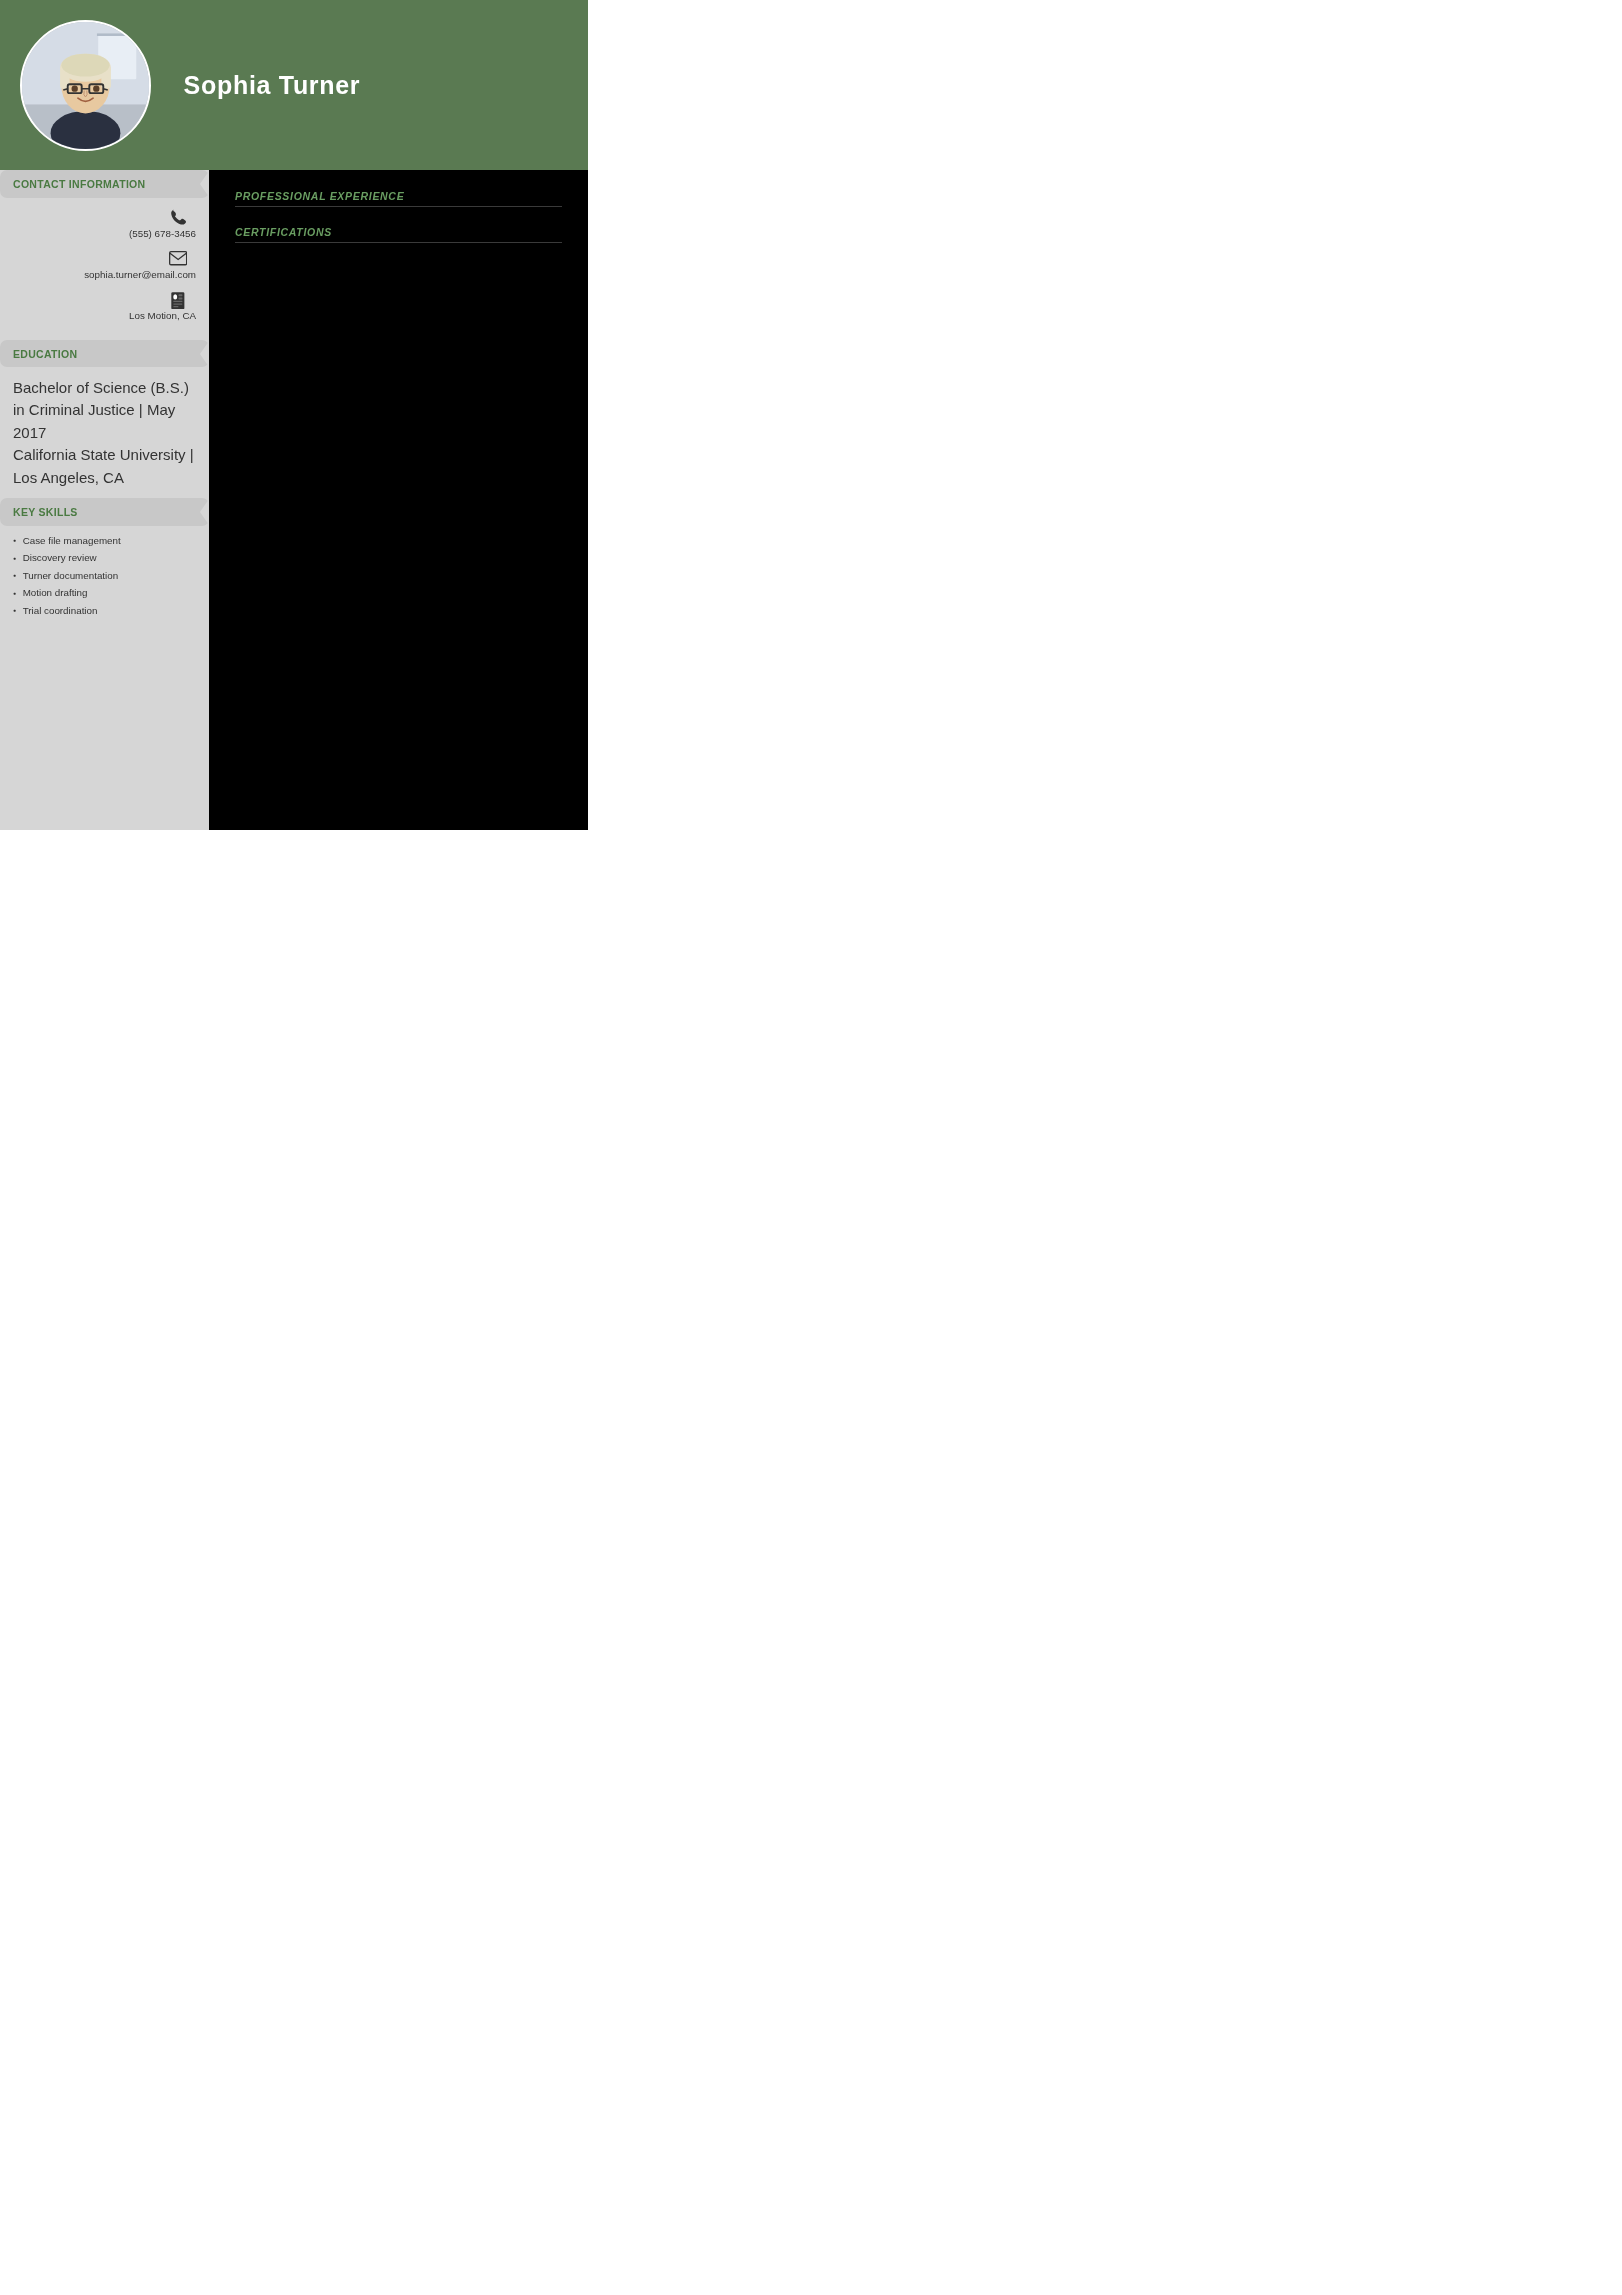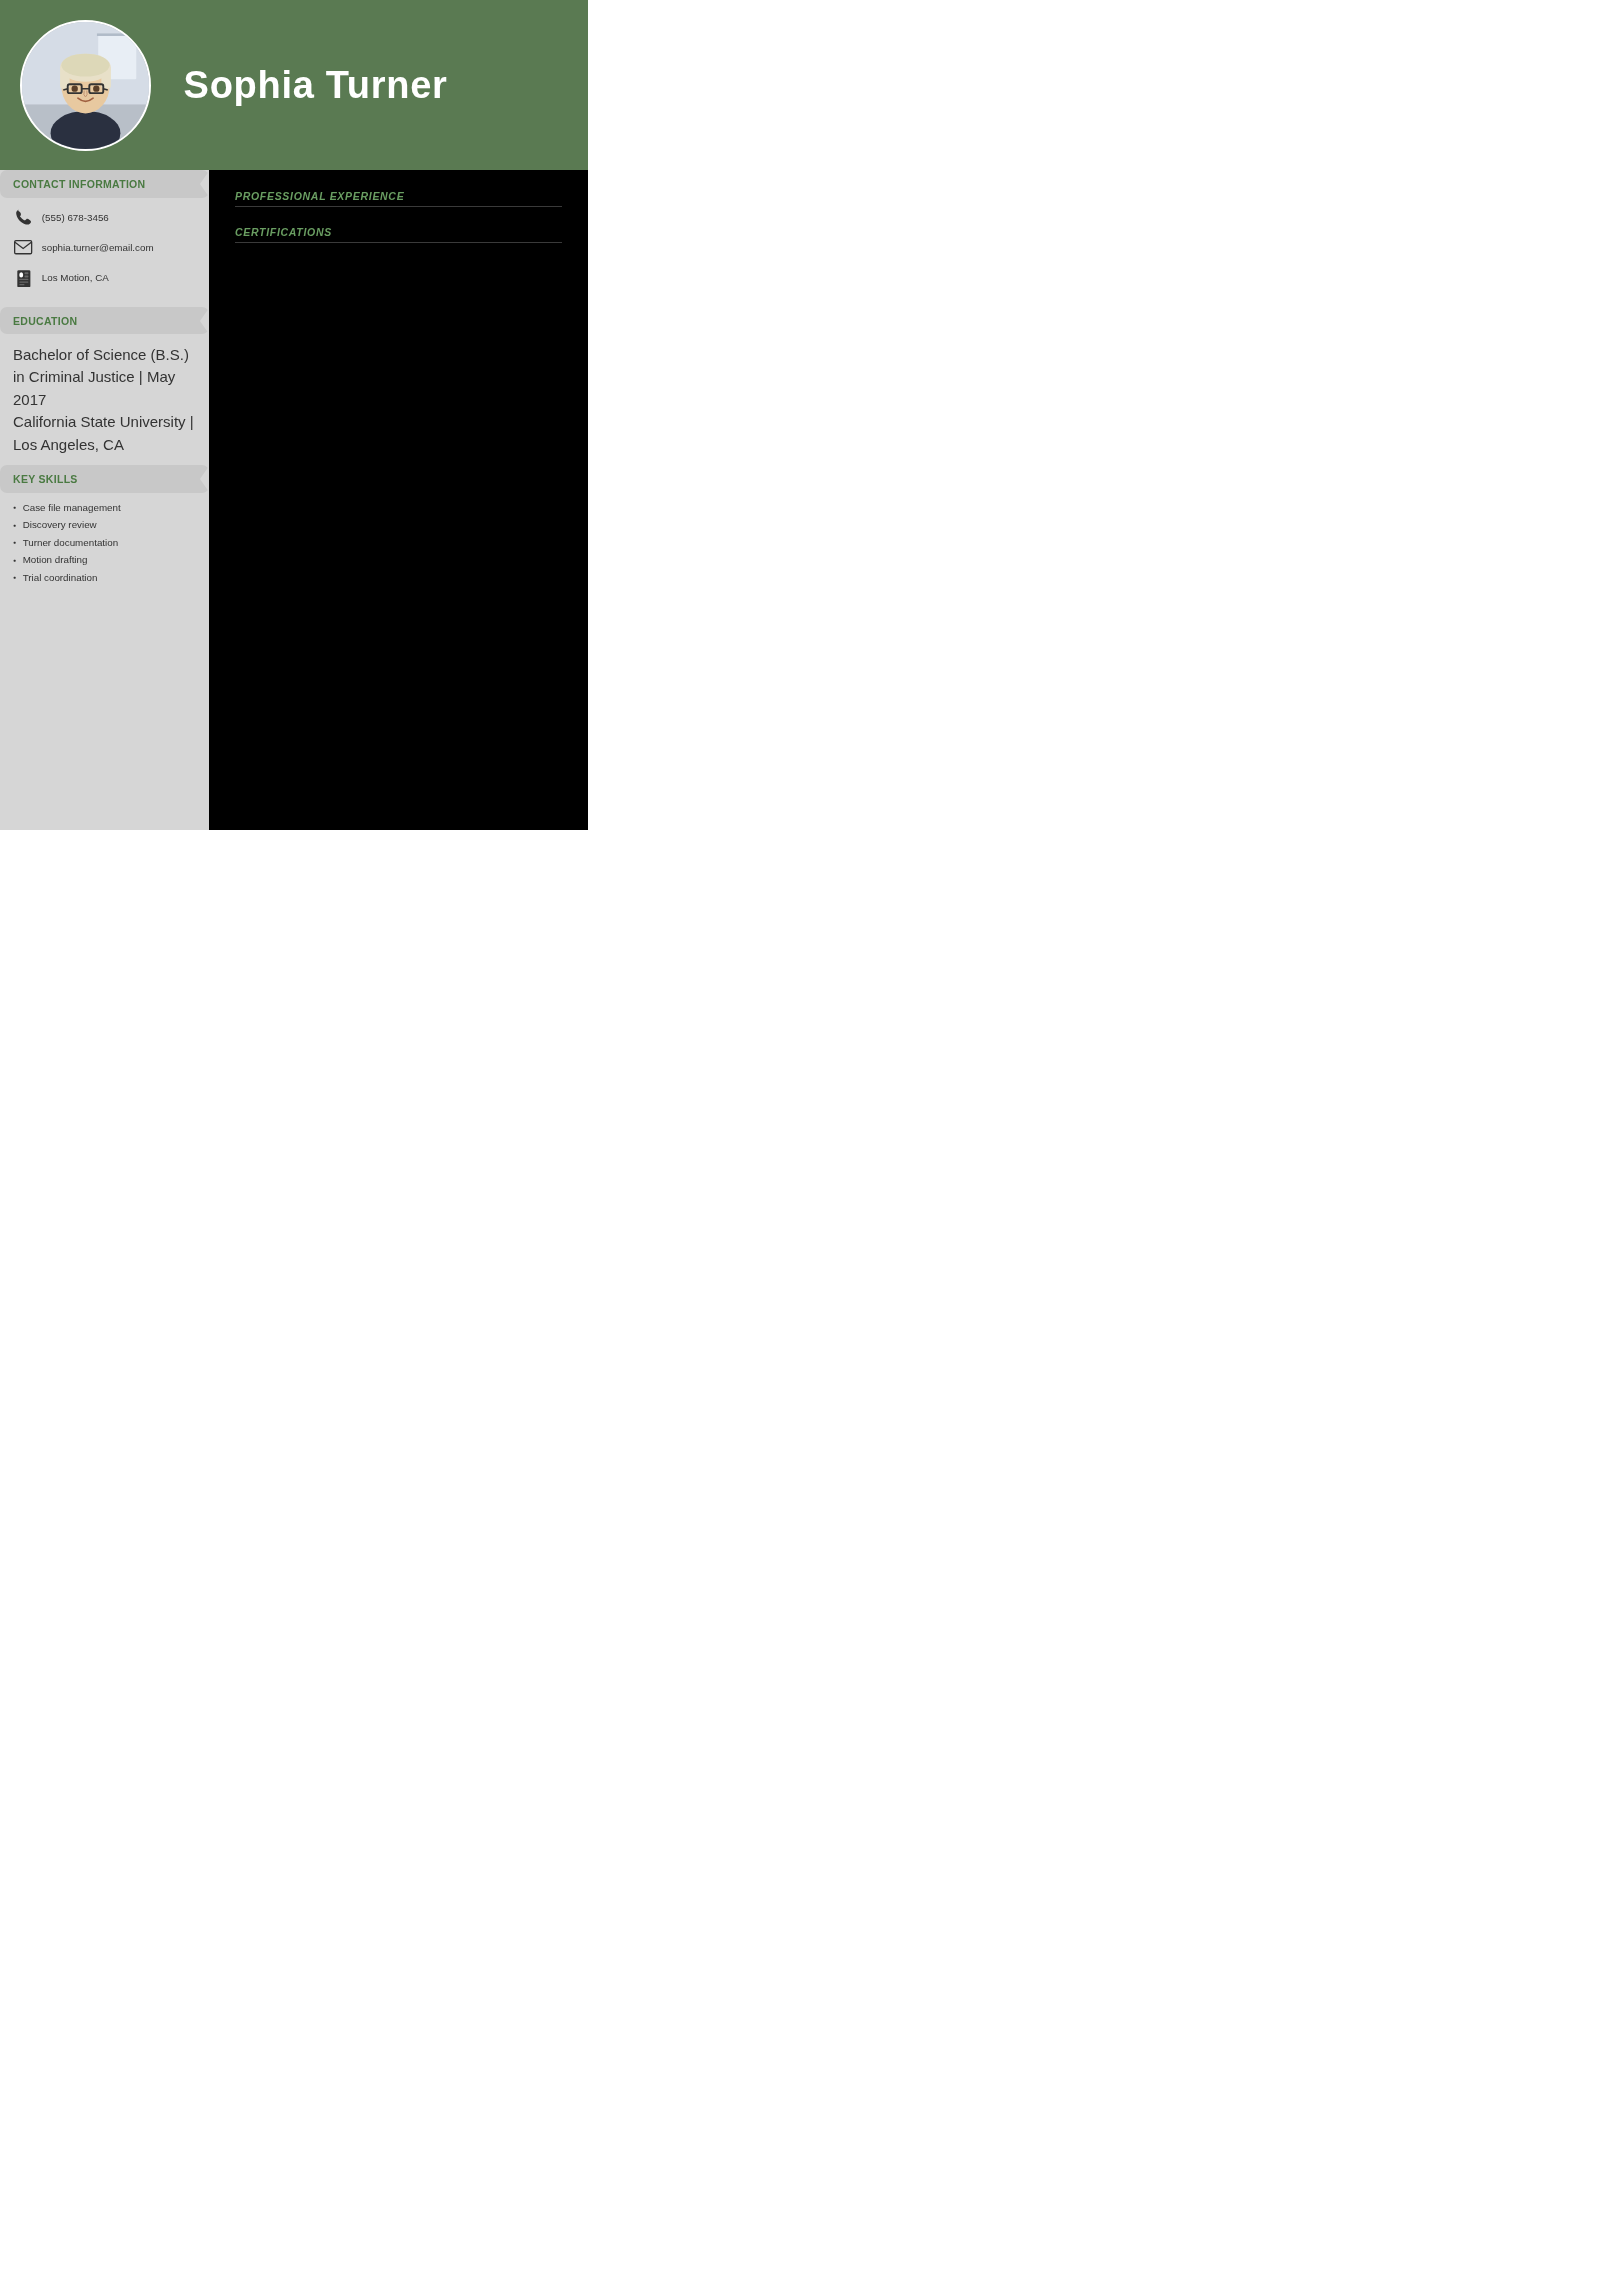--- a/index.html
+++ b/index.html
@@ -45,21 +45,21 @@
       width: 100%;
       height: 100%;
     }
 
     .name-section {
       flex: 1;
       padding-left: 33px;
     }
 
     .full-name {
-      font-size: 38px;
+      font-size: 25px;
       font-weight: bold;
       color: #ffffff;
       letter-spacing: 0.7px;
     }
 
     
     .body {
       display: flex;
       flex: 1;
     }
@@ -90,22 +90,23 @@
       text-transform: uppercase;
       letter-spacing: 0.3px;
     }
 
     .sidebar-section-content {
       padding: 9.2px 13px;
     }
 
     .contact-item {
       display: flex;
-      align-items: center;
+      align-items: flex-end;
       margin-bottom: 9.2px;
+      flex-direction: column;
     }
 
     .contact-icon {
       width: 21px;
       height: 21px;
       flex-shrink: 0;
       margin-right: 7.8px;
       display: flex;
       align-items: center;
       justify-content: center;

